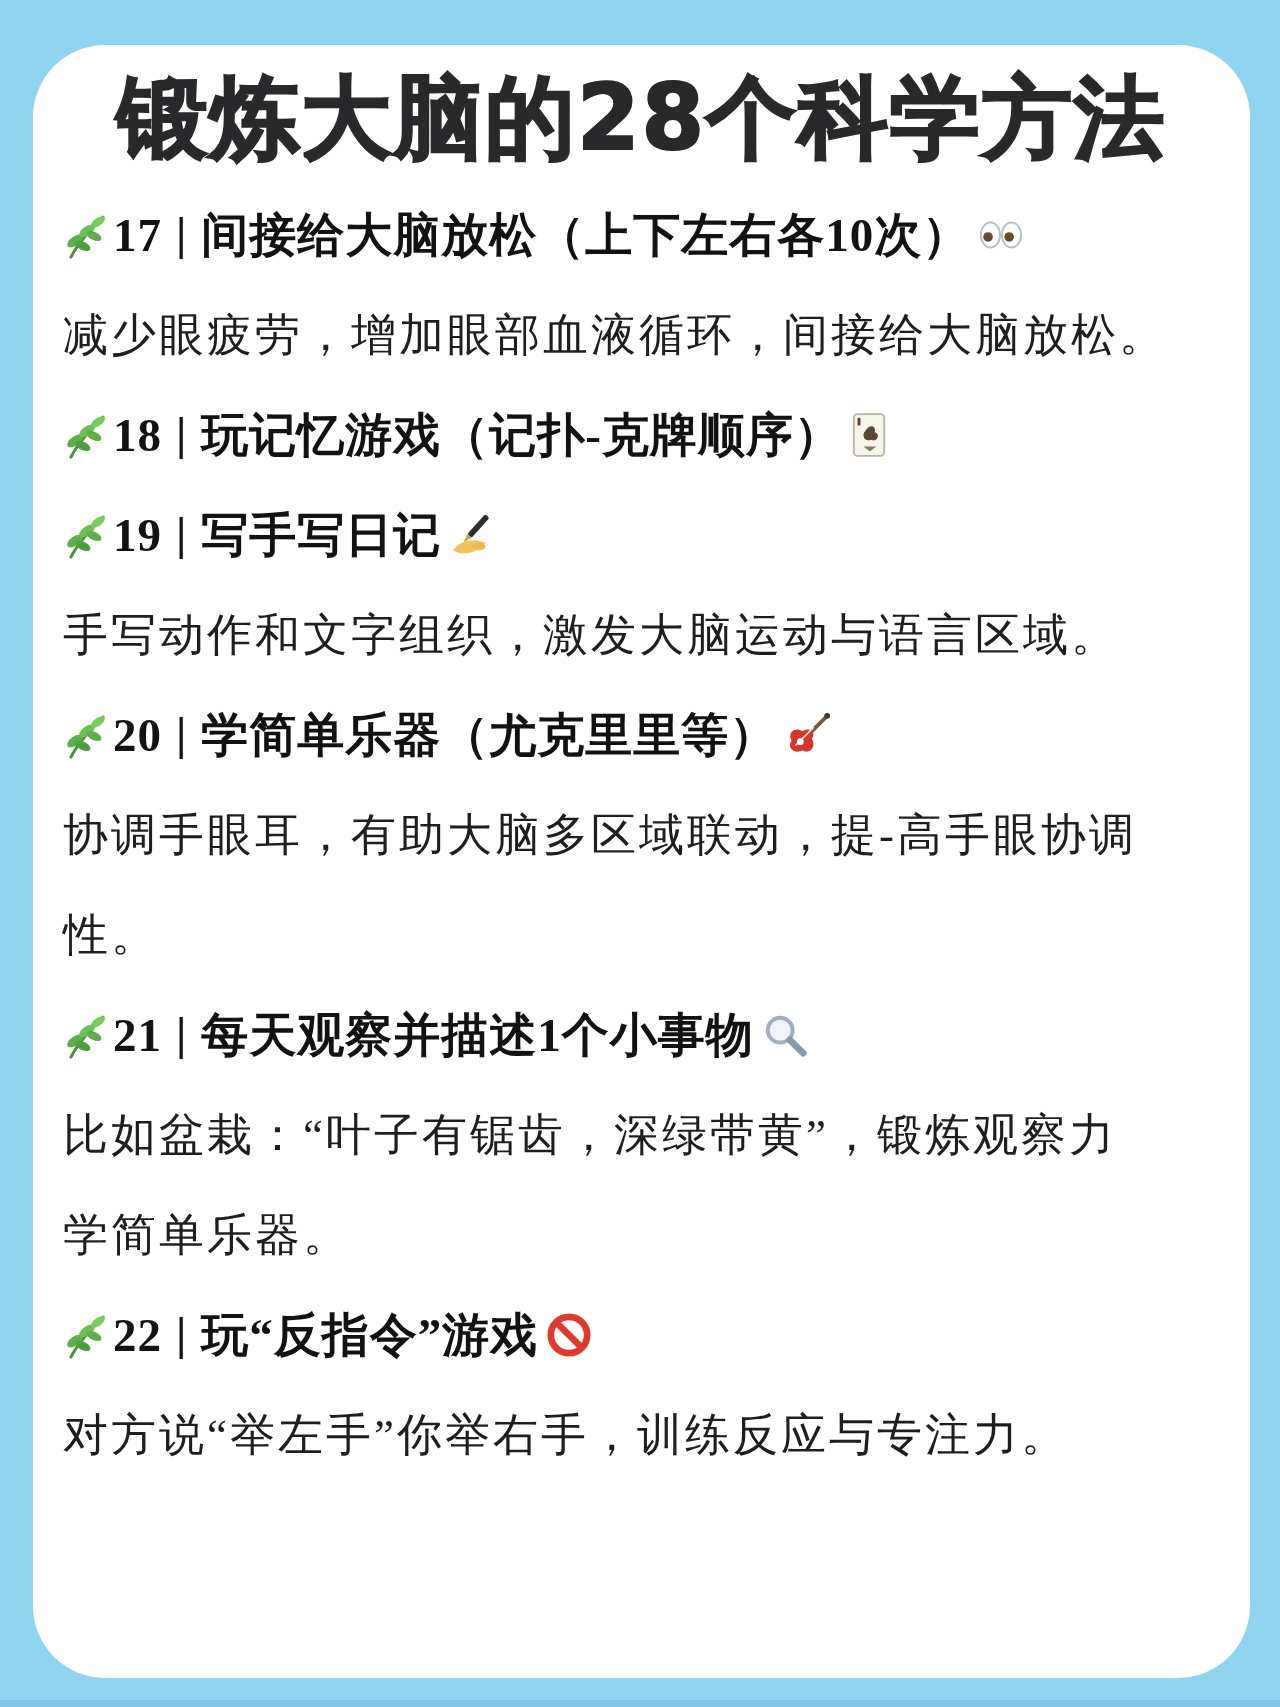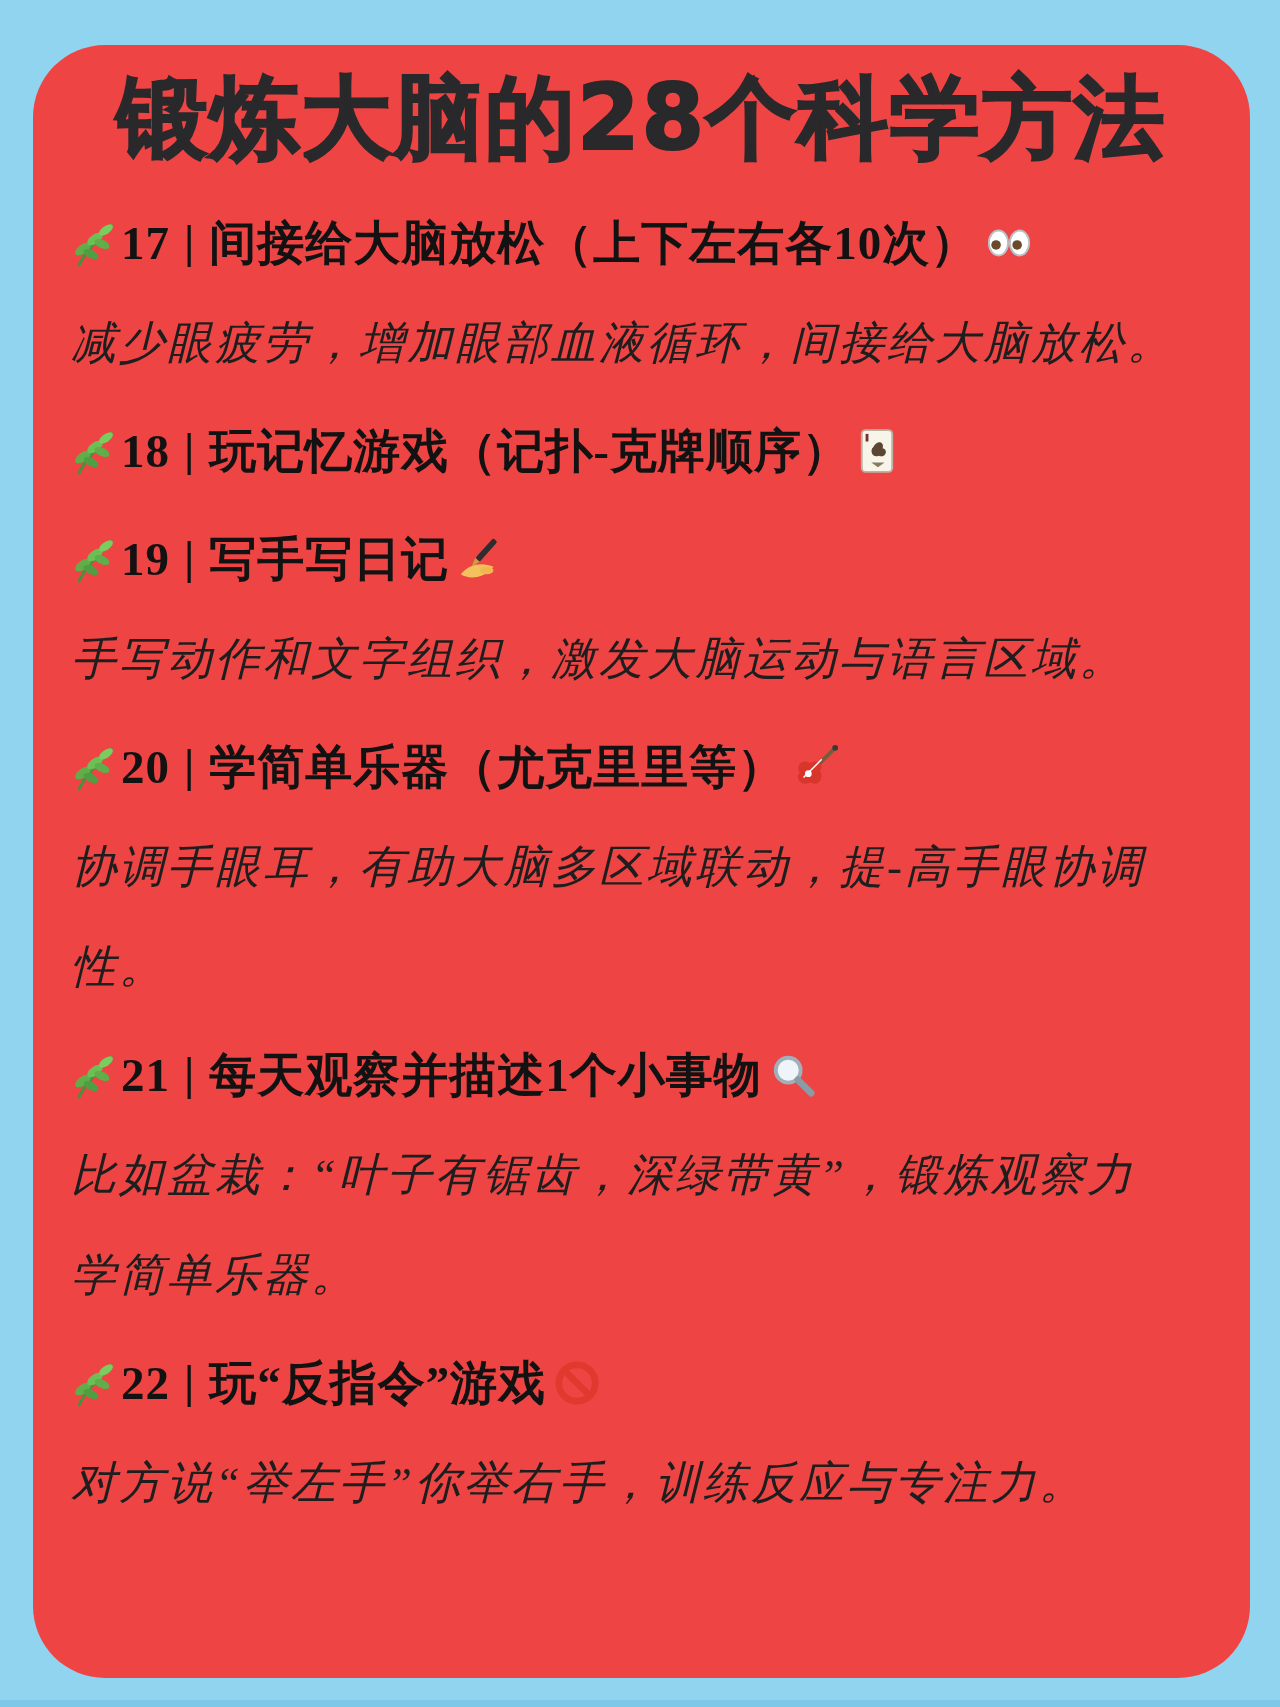--- a/index.html
+++ b/index.html
@@ -12,60 +12,59 @@
   }
   .page { position: absolute; inset: 0; }
   .bottom-strip {
     position: absolute; left: 0; right: 0; bottom: 0; height: 7px;
     background: #7EC7E8;
   }
   .card {
     position: absolute;
     left: 33px; top: 45px;
     width: 1217px; height: 1633px;
-    background: #ef4444;
+    background: #ffffff;
     border-radius: 72px;
     box-sizing: border-box;
     padding: 0 30px;
   }
   .title {
     margin: 0;
     height: 140px;
     line-height: 146px;
     text-align: center;
     font-family: "DejaVu Sans", "Liberation Sans", sans-serif;
     font-weight: 800;
     font-size: 90px;
     letter-spacing: 2px;
     color: #29292c;
     -webkit-text-stroke: 2.2px #29292c;
     white-space: nowrap;
   }
   .items { }
-  .item { margin: 8px; }
+  .item { margin: 0; }
   .heading {
     display: flex;
     align-items: center;
     height: 100px;
     font-weight: 700;
     font-size: 47px;
     letter-spacing: 1px;
     color: #121212;
     white-space: nowrap;
   }
   .heading .num { margin-left: 2px; }
   .heading .sep { margin: 0 14px; font-weight: 700; transform: translateY(-2px); }
   .body {
     margin: 0;
     font-size: 45px;
     line-height: 100px;
     letter-spacing: 3px;
     color: #1e1e1e;
     white-space: pre-line;
-    font-style: italic;
   }
   .icon { display: inline-flex; align-items: center; justify-content: center; }
   .icon svg { width: 46px; height: 46px; display: block; }
   .icon.leaf svg { width: 48px; height: 48px; }
   .icon.trail { margin-left: 8px; }
   .icon.trail.icon-joker-card svg { width: 38px; height: 48px; }
 </style>
 </head>
 <body>
 

